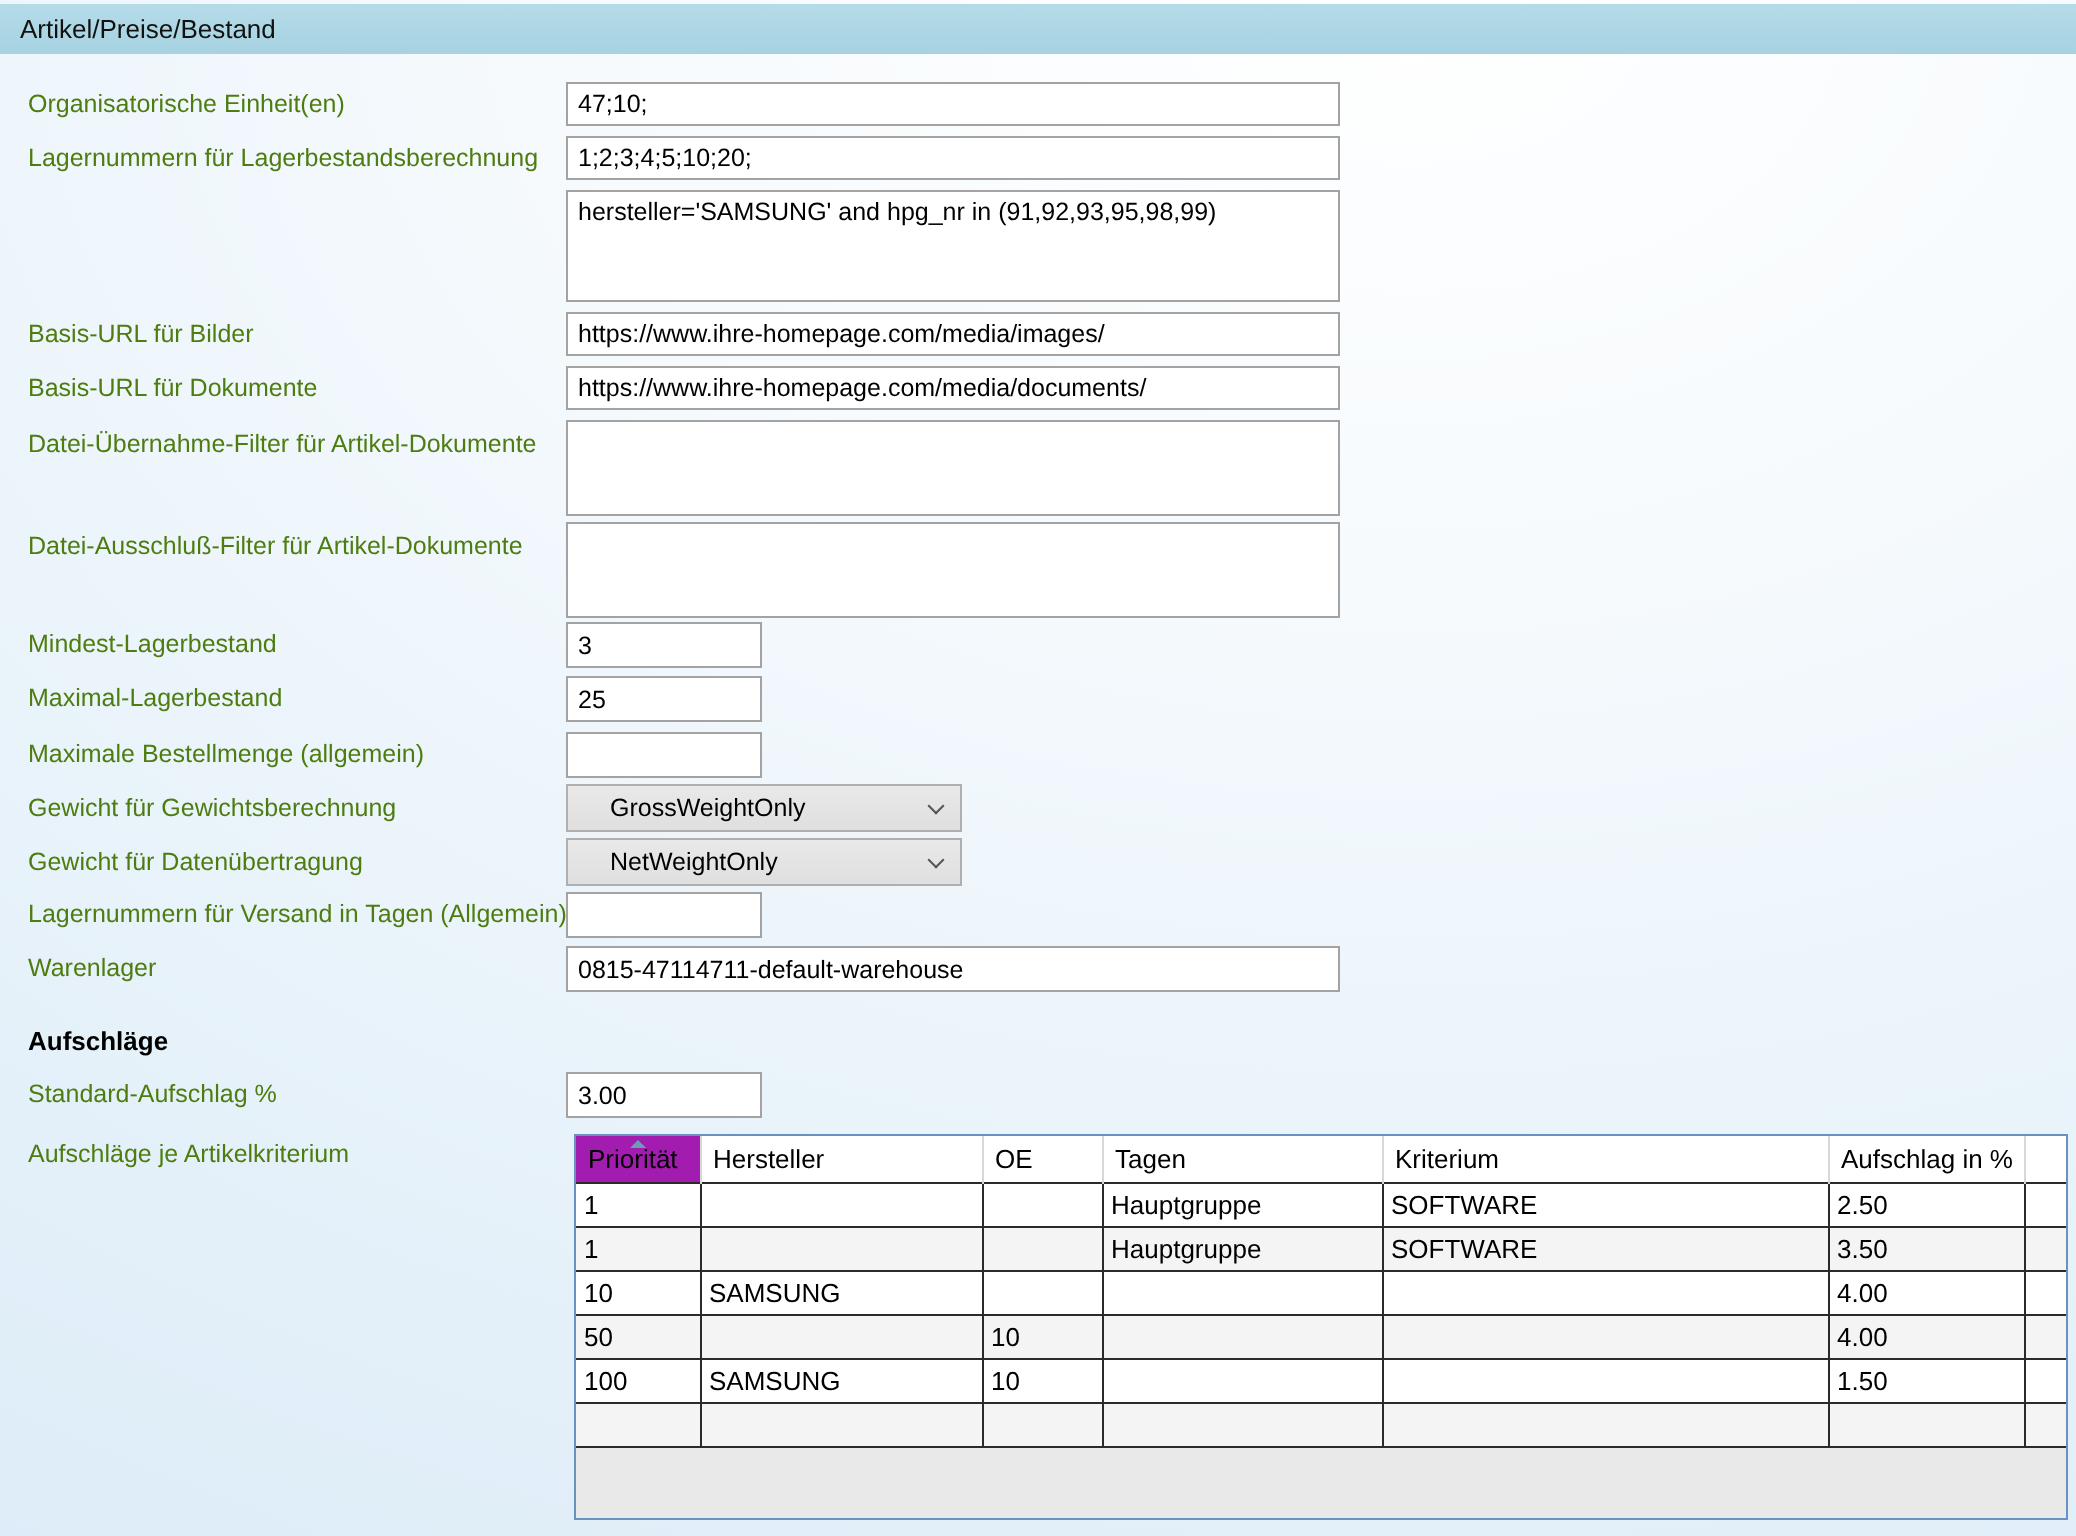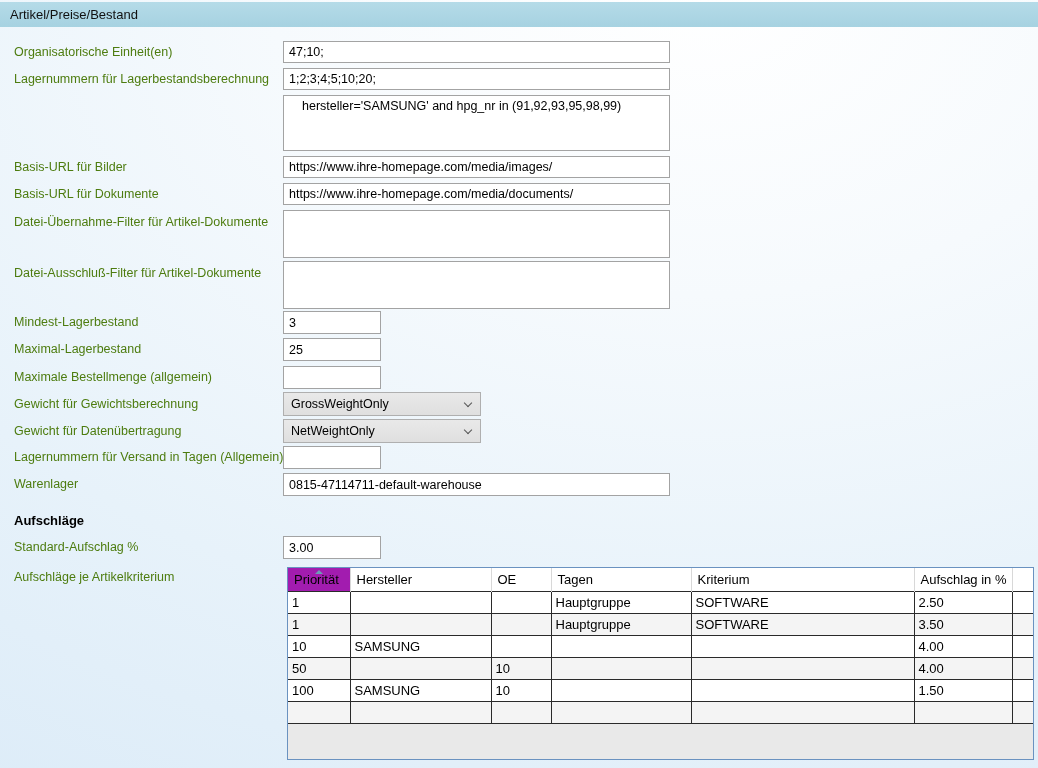--- a/index.html
+++ b/index.html
@@ -17,27 +17,27 @@
   }
   .frow { position:absolute; left:0; width:100%; }
   .flabel { position:absolute; left:14px; top:0; display:block; color:#4d7c0f; }
   .ctrl {
     position:absolute; left:283px; top:0;
     border:1px solid #a3a3a3; background:#fff; color:#000;
     font-family:"Liberation Sans","DejaVu Sans",sans-serif; font-size:12.5px;
     padding:1px 5px;
   }
   input.ctrl { height:100%; }
-  textarea.ctrl { resize:none; padding:3px 18px; line-height:15px; }
+  textarea.ctrl { resize:none; padding:3px 5px; line-height:15px; }
   .wide { width:387px; }
   .small { width:98px; }
   .selectbox {
     position:absolute; left:283px; top:0; width:198px; height:24px;
     border:1px solid #afafaf; background:linear-gradient(#e9e9e9,#dfdfdf);
-    line-height:22px; padding-left:7px; color:#000; cursor:default;
+    line-height:22px; padding-left:21px; color:#000; cursor:default;
   }
   .chev {
     position:absolute; right:9px; top:7px; width:6px; height:6px;
     border-right:1.4px solid #555; border-bottom:1.4px solid #555;
     transform:rotate(45deg);
   }
   .section-heading { position:absolute; left:14px; font-weight:bold; font-size:13px; color:#000; }
   .gridbox {
     position:absolute; left:287px; top:567px; width:747px; height:193px;
     border:1px solid #6a92c0; background:#e9e9e9;

